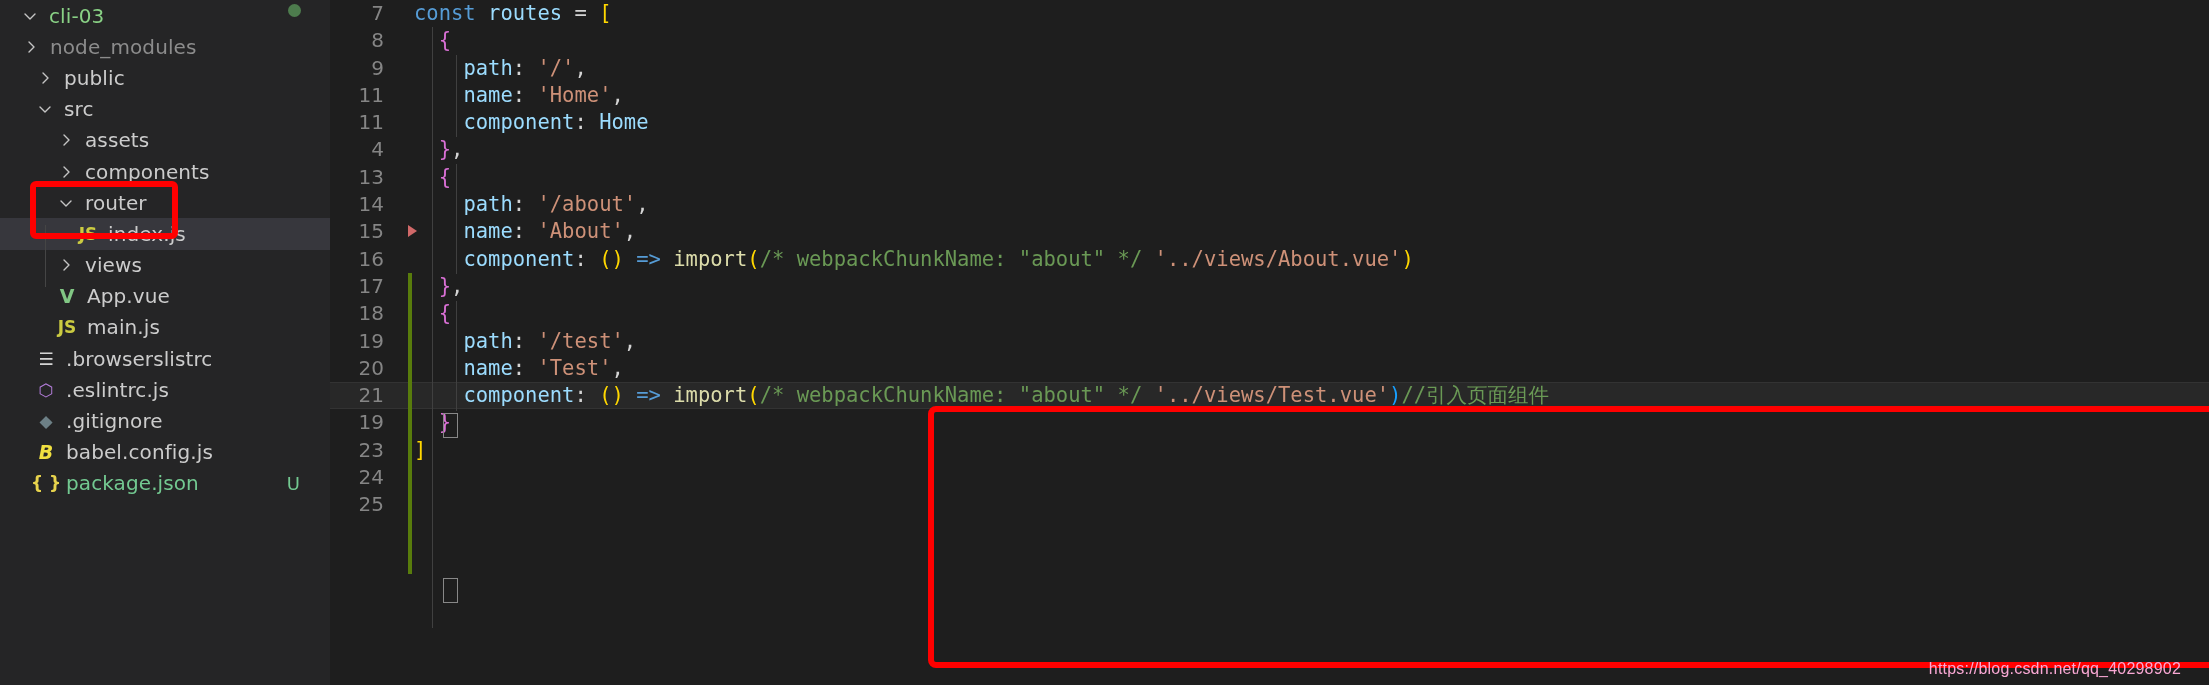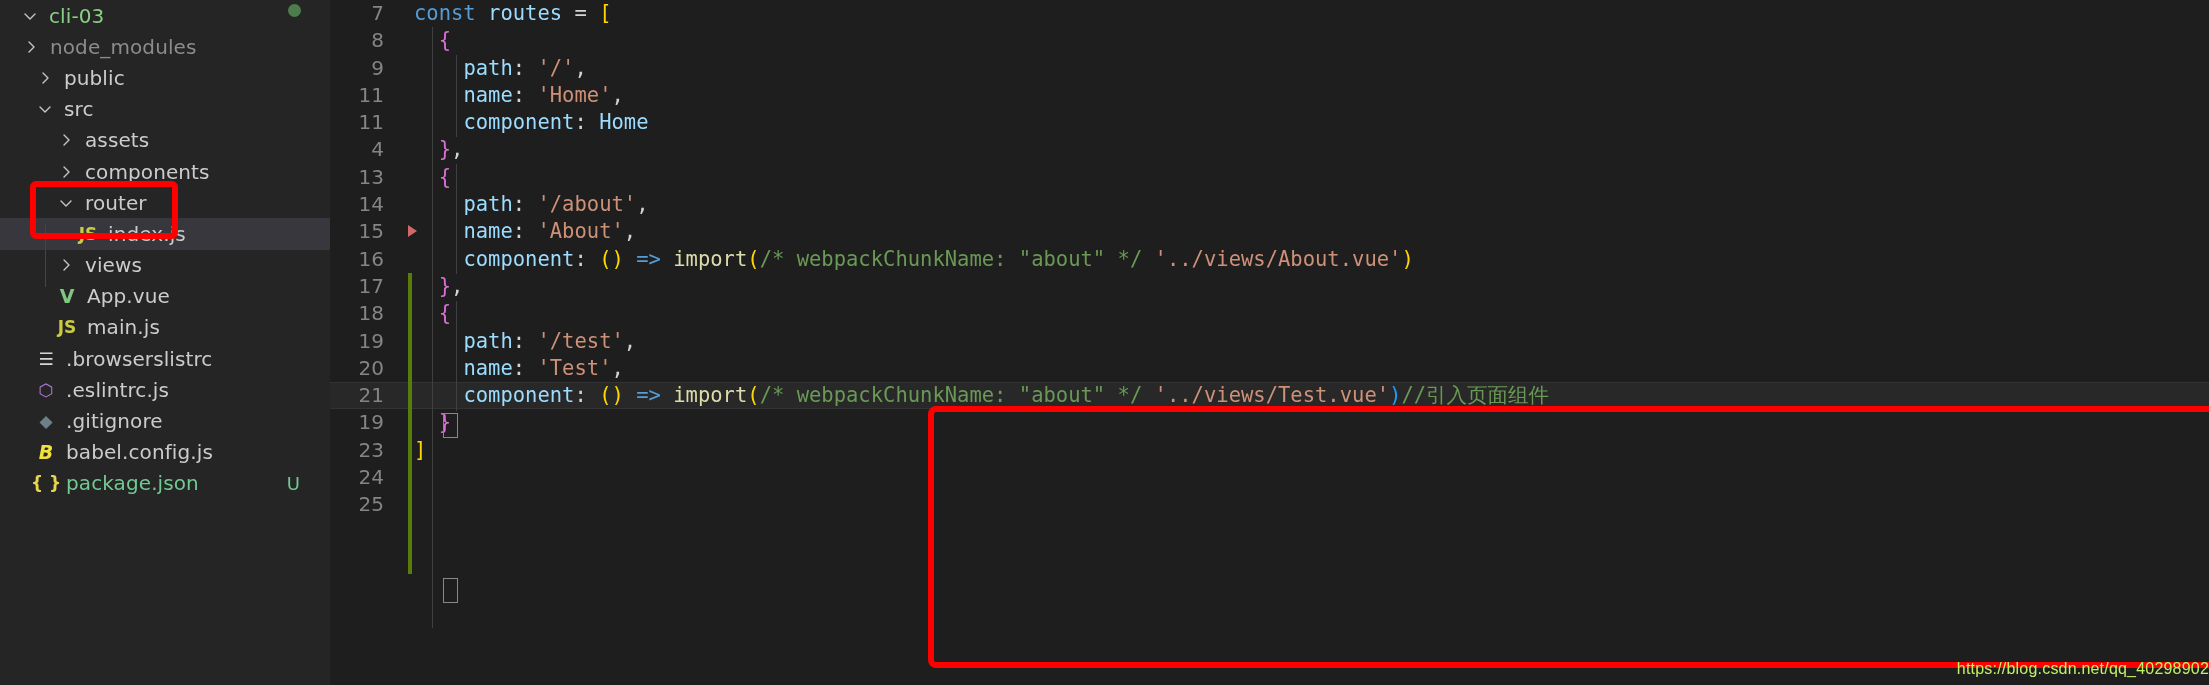--- a/index.html
+++ b/index.html
@@ -208,23 +208,23 @@
     height: 262px;
     border: 6px solid #ff0000;
     border-radius: 8px;
     box-sizing: border-box;
     pointer-events: none;
   }
 
   
   .watermark {
     position: absolute;
-    right: 0;
+    right: 28px;
     bottom: 7px;
-    color: #bef264;
+    color: #f9a8d4;
     font-size: 16px;
     font-family: "Liberation Sans", sans-serif;
     letter-spacing: 0.2px;
   }
 </style>
 </head>
 <body>
 
 <div id="app">
 

